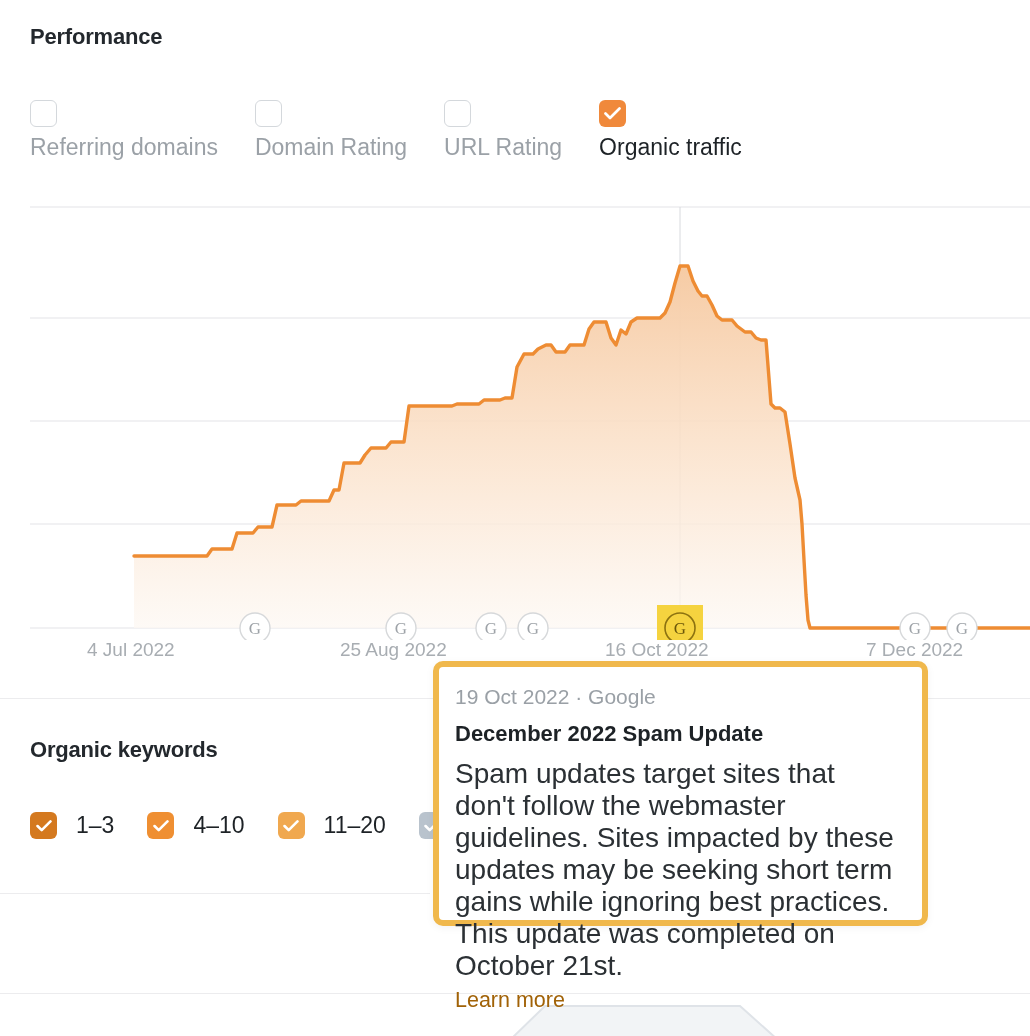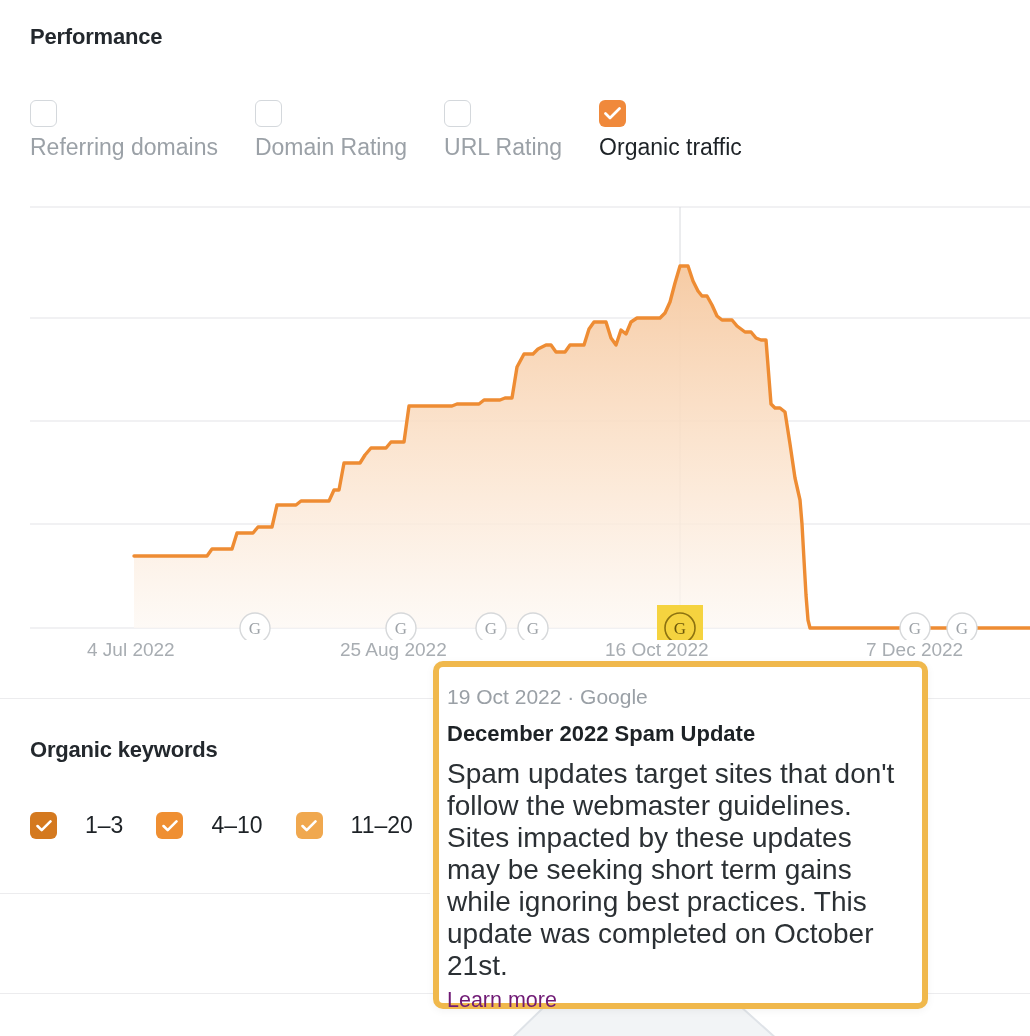--- a/index.html
+++ b/index.html
@@ -91,45 +91,45 @@
   #div-3 { top: 893px; width: 430px; }
 
   
   .kw-row {
     position: absolute;
     left: 30px; top: 812px;
     display: flex;
     align-items: center;
   }
   .kw-item {
-    display: flex; align-items: center; gap: 28px;
+    display: flex; align-items: center; gap: 19px;
     margin-right: 33px;
     cursor: pointer;
   }
   .kw-cb {
     width: 27px; height: 27px;
     border-radius: 6px;
     display: flex; align-items: center; justify-content: center;
     flex: 0 0 auto;
   }
   .kw-label {
     font-size: 23px;
     color: #1d2226;
     white-space: nowrap;
   }
 
   
   .tooltip {
     position: absolute;
     left: 433px; top: 661px;
-    width: 495px; height: 348px;
+    width: 495px; height: 265px;
     background: #ffffff;
     border: 6px solid #f0b84c;
     border-radius: 10px;
-    padding: 18px 22px 14px 8px;
+    padding: 18px 22px 14px 16px;
     z-index: 50;
     box-shadow: 0 2px 8px rgba(0,0,0,0.05);
   }
   .tt-meta {
     font-size: 21px;
     color: #9aa0a6;
     margin: 0 0 12px 0;
     white-space: nowrap;
   }
   .tt-heading {
@@ -139,21 +139,21 @@
     margin: 0 0 11px 0;
   }
   .tt-body {
     font-size: 28px;
     line-height: 32px;
     color: #2b3034;
     margin: 0 0 2px 0;
   }
   .tt-link {
     font-size: 21.5px;
-    color: #701a75;
+    color: #a16207;
     text-decoration: none;
     display: inline-block;
     margin-top: 4px;
   }
 
   
   .ghost-shape {
     position: absolute;
     left: 500px; top: 1000px;
     width: 290px; height: 40px;

